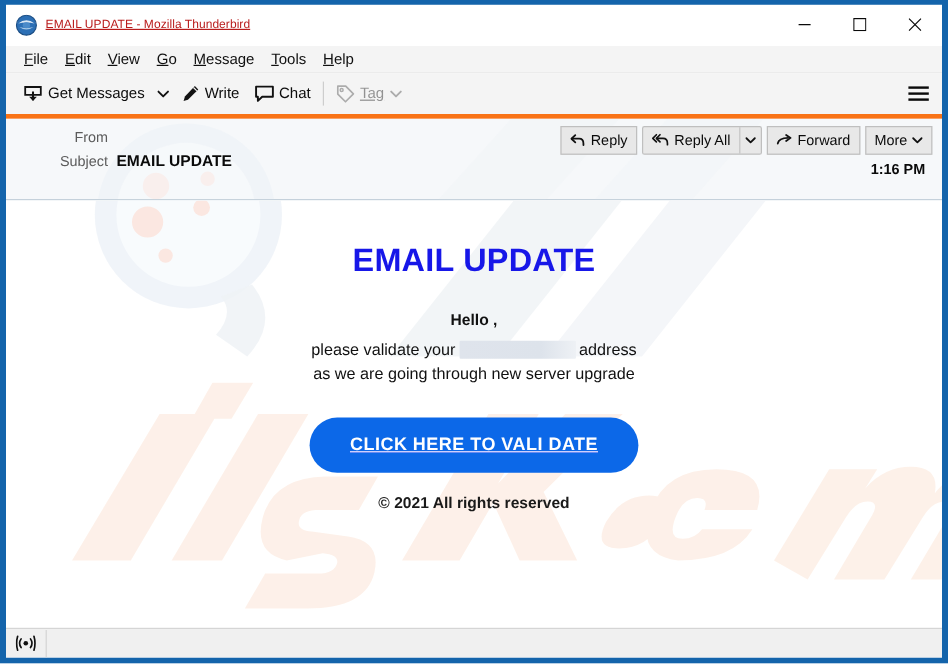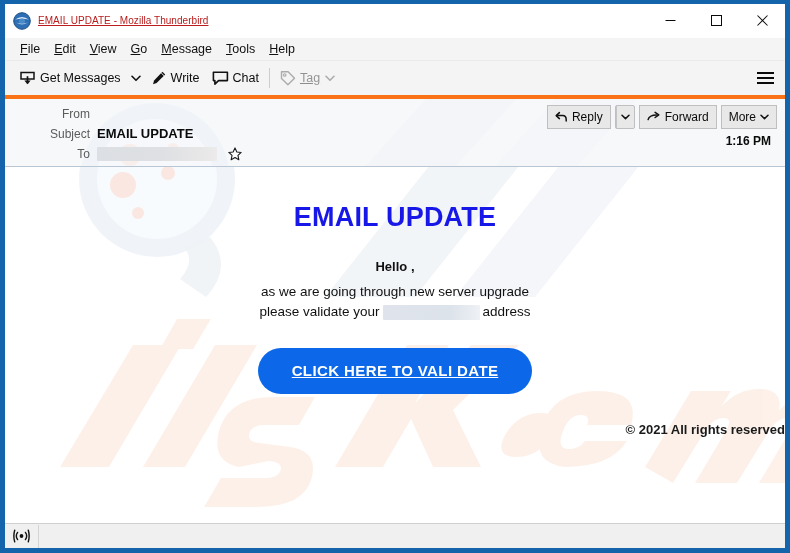--- a/index.html
+++ b/index.html
@@ -326,25 +326,24 @@
     cursor: pointer;
   }
   #cta-label {
     font-size: 15px;
     font-weight: bold;
     color: #ffffff;
     text-decoration: underline;
     letter-spacing: 0.4px;
   }
   #mail-copyright {
-    margin-top: 28px;
+    margin-top: 17px;
     font-size: 13px;
     font-weight: bold;
     color: #1a1a1a;
-    text-align: right;
   }
 
   
   #statusbar {
     flex: 0 0 24px;
     background: #f0f0f0;
     border-top: 1px solid #cfcfcf;
     display: flex;
     align-items: center;
   }
@@ -487,45 +486,44 @@
       <div id="hdr-fields">
         <div class="hdr-row">
           <div class="hdr-label">From</div>
         </div>
 
         <div class="hdr-row">
           <div class="hdr-label">Subject</div>
           <div class="hdr-value subject">EMAIL UPDATE</div>
         </div>
 
-        <div class="hdr-row">
-          <div class="hdr-label">To</div>
-          <div class="hdr-value">
-            <span class="redact to-r"></span>
-            <span class="star-icon">
-              <svg width="14" height="14" viewBox="0 0 14 14">
-                <path d="M7 0.9 L8.85 5.0 L13.2 5.45 L9.95 8.4 L10.85 12.75 L7 10.5 L3.15 12.75 L4.05 8.4 L0.8 5.45 L5.15 5.0 Z" fill="#ffffff" stroke="#1a1a1a" stroke-width="1.1" stroke-linejoin="round"></path>
-              </svg>
-            </span>
-          </div>
-        </div>
       </div>
 
       <div id="reply-cluster">
         <div class="rb">
           <span class="ricon">
             <svg width="13" height="12" viewBox="0 0 13 12">
               <path d="M4.4 1.6 L1.2 4.6 L4.4 7.6" fill="none" stroke="#111" stroke-width="1.5" stroke-linecap="round" stroke-linejoin="round"></path>
               <path d="M1.6 4.6 H7.6 q3.6 0 3.6 4.1 v1.2" fill="none" stroke="#111" stroke-width="1.5" stroke-linecap="round"></path>
             </svg>
           </span>
           <span>Reply</span>
         </div>
 
         <div class="rb-split">
+          <div class="rb">
+            <span class="ricon">
+              <svg width="15" height="12" viewBox="0 0 15 12">
+                <path d="M4.0 1.3 L1.0 4.3 L4.0 7.3" fill="none" stroke="#111" stroke-width="1.4" stroke-linecap="round" stroke-linejoin="round"></path>
+                <path d="M7.0 1.3 L4.0 4.3 L7.0 7.3" fill="none" stroke="#111" stroke-width="1.4" stroke-linecap="round" stroke-linejoin="round"></path>
+                <path d="M4.3 4.3 H9.5 q3.7 0 3.7 4.0 v1.3" fill="none" stroke="#111" stroke-width="1.4" stroke-linecap="round"></path>
+              </svg>
+            </span>
+            <span>Reply All</span>
+          </div>
           <div class="rb-arrow">
             <svg width="9" height="6" viewBox="0 0 9 6">
               <path d="M1 1.2 L4.5 4.6 L8 1.2" fill="none" stroke="#111" stroke-width="1.5" stroke-linecap="round" stroke-linejoin="round"></path>
             </svg>
           </div>
         </div>
 
         <div class="rb">
           <span class="ricon">
             <svg width="14" height="12" viewBox="0 0 14 12">
@@ -571,26 +569,26 @@
           <path d="M330 300 L402 178 L444 178 L410 236 L466 178 L514 178 L448 243 L476 300 L428 300 L406 252 L378 300 Z"></path>
           <path d="M500 268 q13 -22 36 -22 q22 0 11 22 q-13 22 -36 22 q-22 0 -11 -22 Z"></path>
           <path d="M560 300 q-34 -4 -24 -38 q11 -38 56 -38 q44 0 34 34 l-44 0 q4 -10 -6 -10 q-12 0 -18 16 q-7 18 6 18 q10 0 16 -8 l42 0 q-16 26 -62 26 Z"></path>
           <path d="M640 300 L686 224 L726 224 L716 240 q16 -18 38 -18 q24 0 20 22 q18 -22 42 -22 q30 0 16 34 l-36 60 l-42 0 l32 -54 q6 -11 -4 -11 q-10 0 -18 13 l-32 52 l-42 0 l32 -54 q6 -11 -4 -11 q-10 0 -18 13 l-32 52 Z"></path>
         </g>
       </svg>
 
       <div id="body-content">
         <h1 id="mail-title">EMAIL UPDATE</h1>
         <div id="mail-greeting">Hello ,</div>
-        <p class="mail-line">as we are going through new server upgrade</p>
         <p class="mail-line">
           <span>please validate your</span>
           <span class="redact body-r"></span>
           <span>address</span>
         </p>
+        <p class="mail-line">as we are going through new server upgrade</p>
 
         <div id="cta-wrap">
           <a id="cta-button" href="#">
             <span id="cta-label">CLICK HERE TO VALI DATE</span>
           </a>
         </div>
 
         <div id="mail-copyright">© 2021 All rights reserved</div>
       </div>
     </div>

